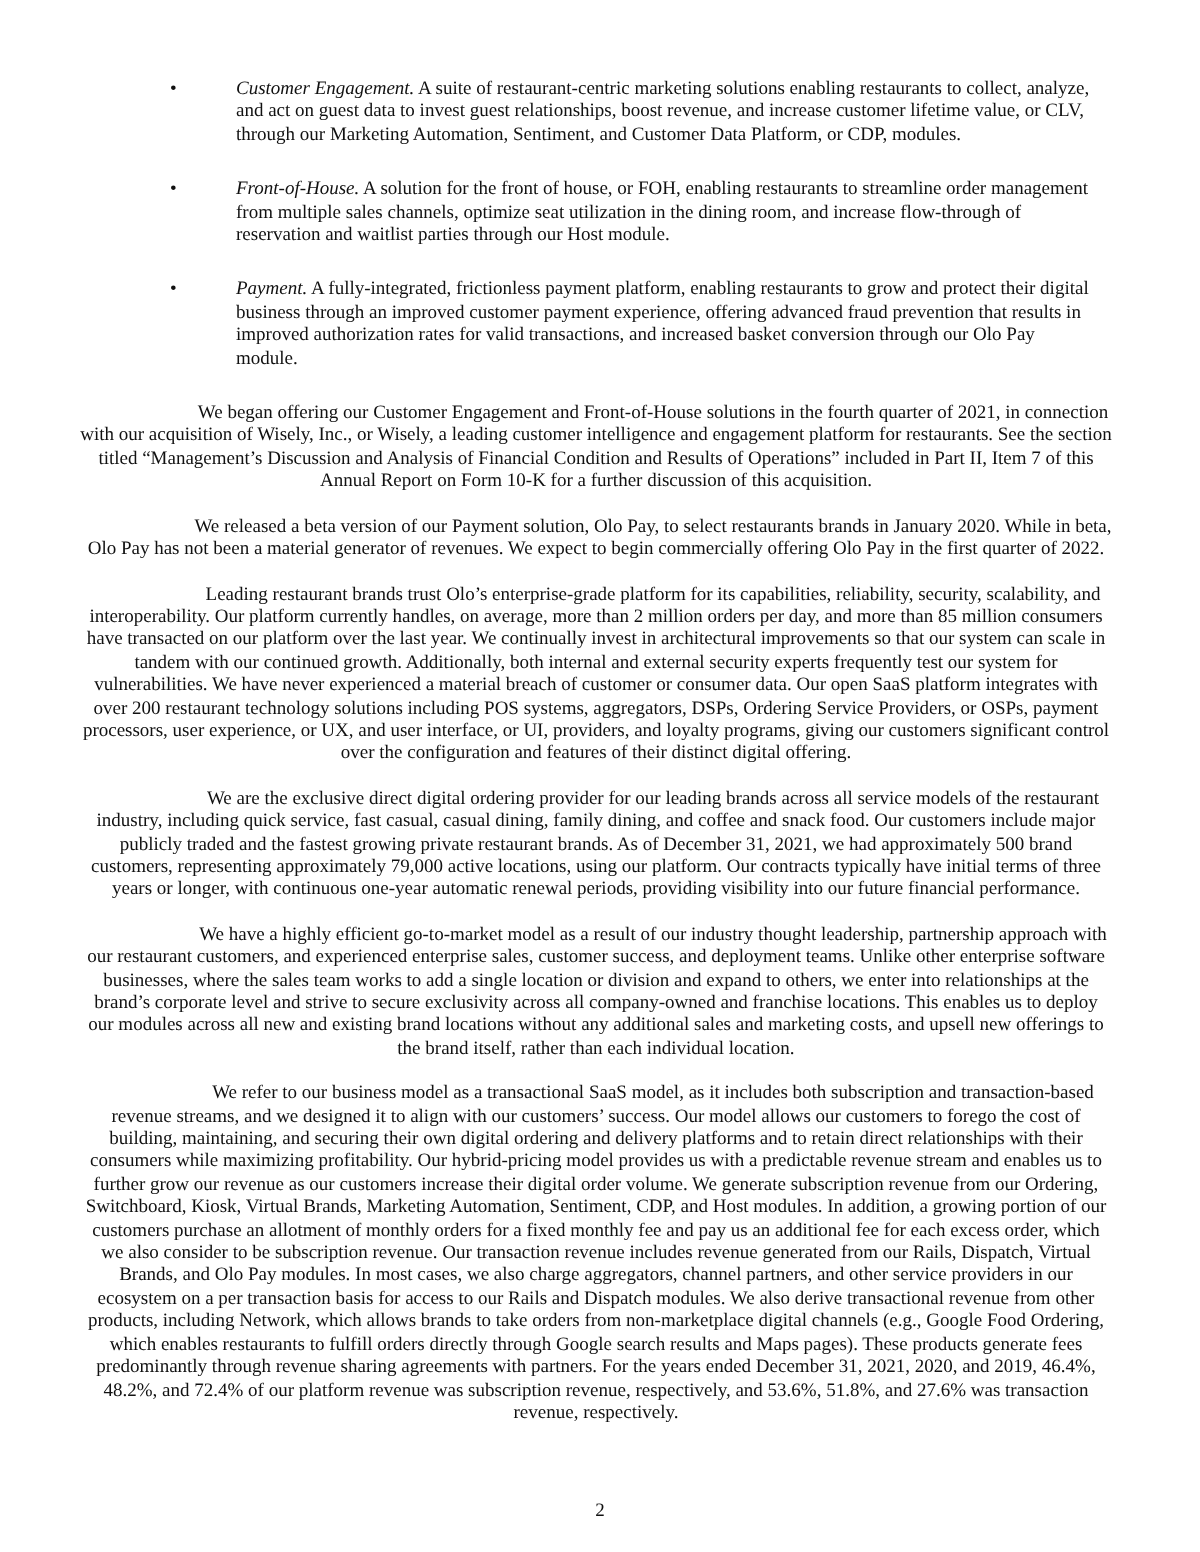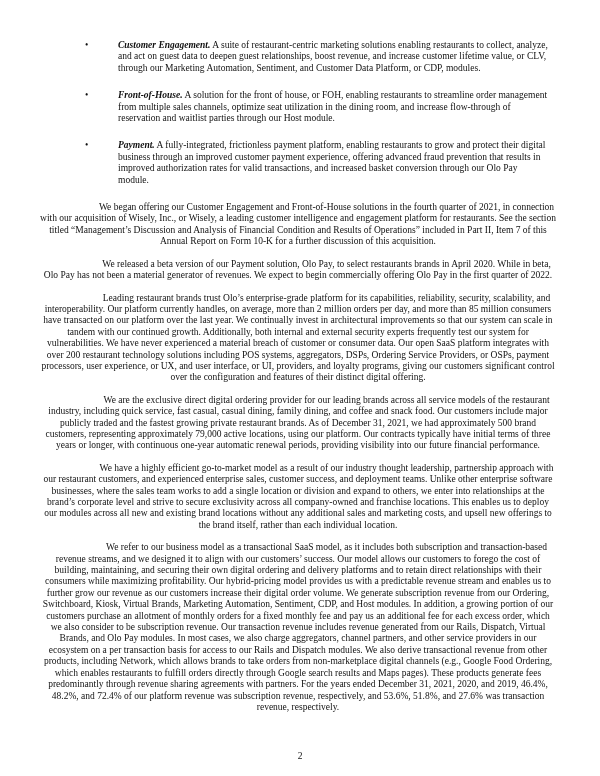--- a/index.html
+++ b/index.html
@@ -29,21 +29,21 @@
     flex: 0 0 33px;
     margin-left: 45px;
     text-align: left;
   }
   .bullet-text {
     flex: 1;
     margin: 0 8px 0 0;
     text-align: left;
   }
   .bullet-lead {
-    font-weight: bold;
+    font-weight: normal;
     font-style: italic;
   }
   p.body-para {
     margin: 0 0 11px 0;
     text-indent: 57px;
     text-align: center;
   }
   .page-footer {
     position: absolute;
     left: 0;
@@ -54,37 +54,37 @@
 </style>
 </head>
 <body>
 
 <div class="page">
 
   <div class="bullet-list">
 
     <div class="bullet-item">
       <span class="bullet-marker">•</span>
-      <p class="bullet-text"><span class="bullet-lead">Customer Engagement.</span><span> A suite of restaurant-centric marketing solutions enabling restaurants to collect, analyze, and act on guest data to deepen guest relationships, boost revenue, and increase customer lifetime value, or CLV, through our Marketing Automation, Sentiment, and Customer Data Platform, or CDP, modules.</span></p>
+      <p class="bullet-text"><span class="bullet-lead">Customer Engagement.</span><span> A suite of restaurant-centric marketing solutions enabling restaurants to collect, analyze, and act on guest data to invest guest relationships, boost revenue, and increase customer lifetime value, or CLV, through our Marketing Automation, Sentiment, and Customer Data Platform, or CDP, modules.</span></p>
     </div>
 
     <div class="bullet-item">
       <span class="bullet-marker">•</span>
       <p class="bullet-text"><span class="bullet-lead">Front-of-House.</span><span> A solution for the front of house, or FOH, enabling restaurants to streamline order management from multiple sales channels, optimize seat utilization in the dining room, and increase flow-through of reservation and waitlist parties through our Host module.</span></p>
     </div>
 
     <div class="bullet-item">
       <span class="bullet-marker">•</span>
       <p class="bullet-text"><span class="bullet-lead">Payment.</span><span> A fully-integrated, frictionless payment platform, enabling restaurants to grow and protect their digital business through an improved customer payment experience, offering advanced fraud prevention that results in improved authorization rates for valid transactions, and increased basket conversion through our Olo Pay module.</span></p>
     </div>
 
   </div>
 
   <p class="body-para">We began offering our Customer Engagement and Front-of-House solutions in the fourth quarter of 2021, in connection with our acquisition of Wisely, Inc., or Wisely, a leading customer intelligence and engagement platform for restaurants. See the section titled “Management’s Discussion and Analysis of Financial Condition and Results of Operations” included in Part II, Item 7 of this Annual Report on Form 10-K for a further discussion of this acquisition.</p>
-  <p class="body-para">We released a beta version of our Payment solution, Olo Pay, to select restaurants brands in April 2020. While in beta, Olo Pay has not been a material generator of revenues. We expect to begin commercially offering Olo Pay in the first quarter of 2022.</p>
+  <p class="body-para">We released a beta version of our Payment solution, Olo Pay, to select restaurants brands in January 2020. While in beta, Olo Pay has not been a material generator of revenues. We expect to begin commercially offering Olo Pay in the first quarter of 2022.</p>
   <p class="body-para">Leading restaurant brands trust Olo’s enterprise-grade platform for its capabilities, reliability, security, scalability, and interoperability. Our platform currently handles, on average, more than 2 million orders per day, and more than 85 million consumers have transacted on our platform over the last year. We continually invest in architectural improvements so that our system can scale in tandem with our continued growth. Additionally, both internal and external security experts frequently test our system for vulnerabilities. We have never experienced a material breach of customer or consumer data. Our open SaaS platform integrates with over 200 restaurant technology solutions including POS systems, aggregators, DSPs, Ordering Service Providers, or OSPs, payment processors, user experience, or UX, and user interface, or UI, providers, and loyalty programs, giving our customers significant control over the configuration and features of their distinct digital offering.</p>
   <p class="body-para">We are the exclusive direct digital ordering provider for our leading brands across all service models of the restaurant industry, including quick service, fast casual, casual dining, family dining, and coffee and snack food. Our customers include major publicly traded and the fastest growing private restaurant brands. As of December 31, 2021, we had approximately 500 brand customers, representing approximately 79,000 active locations, using our platform. Our contracts typically have initial terms of three years or longer, with continuous one-year automatic renewal periods, providing visibility into our future financial performance.</p>
   <p class="body-para">We have a highly efficient go-to-market model as a result of our industry thought leadership, partnership approach with our restaurant customers, and experienced enterprise sales, customer success, and deployment teams. Unlike other enterprise software businesses, where the sales team works to add a single location or division and expand to others, we enter into relationships at the brand’s corporate level and strive to secure exclusivity across all company-owned and franchise locations. This enables us to deploy our modules across all new and existing brand locations without any additional sales and marketing costs, and upsell new offerings to the brand itself, rather than each individual location.</p>
   <p class="body-para">We refer to our business model as a transactional SaaS model, as it includes both subscription and transaction-based revenue streams, and we designed it to align with our customers’ success. Our model allows our customers to forego the cost of building, maintaining, and securing their own digital ordering and delivery platforms and to retain direct relationships with their consumers while maximizing profitability. Our hybrid-pricing model provides us with a predictable revenue stream and enables us to further grow our revenue as our customers increase their digital order volume. We generate subscription revenue from our Ordering, Switchboard, Kiosk, Virtual Brands, Marketing Automation, Sentiment, CDP, and Host modules. In addition, a growing portion of our customers purchase an allotment of monthly orders for a fixed monthly fee and pay us an additional fee for each excess order, which we also consider to be subscription revenue. Our transaction revenue includes revenue generated from our Rails, Dispatch, Virtual Brands, and Olo Pay modules. In most cases, we also charge aggregators, channel partners, and other service providers in our ecosystem on a per transaction basis for access to our Rails and Dispatch modules. We also derive transactional revenue from other products, including Network, which allows brands to take orders from non-marketplace digital channels (e.g., Google Food Ordering, which enables restaurants to fulfill orders directly through Google search results and Maps pages). These products generate fees predominantly through revenue sharing agreements with partners. For the years ended December 31, 2021, 2020, and 2019, 46.4%, 48.2%, and 72.4% of our platform revenue was subscription revenue, respectively, and 53.6%, 51.8%, and 27.6% was transaction revenue, respectively.</p>
 
   <div class="page-footer">
     <span>2</span>
   </div>
 
 </div>

